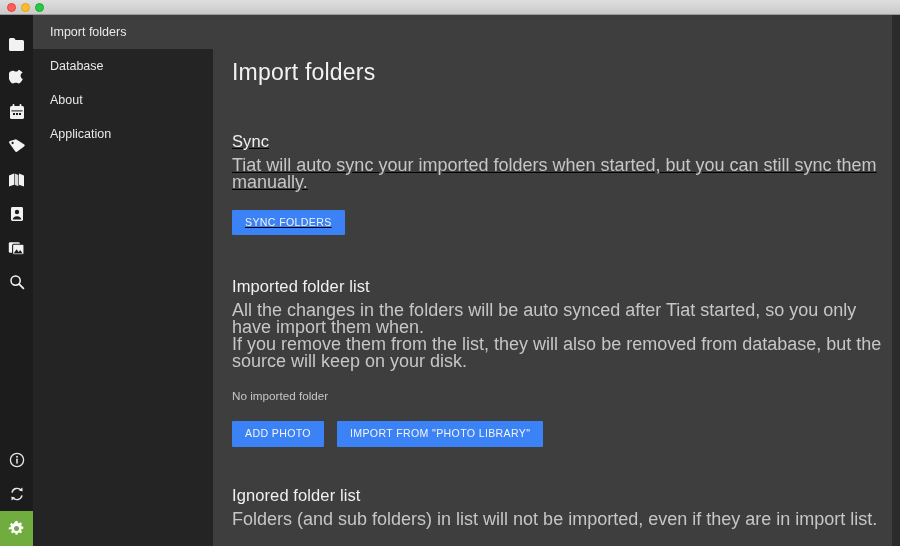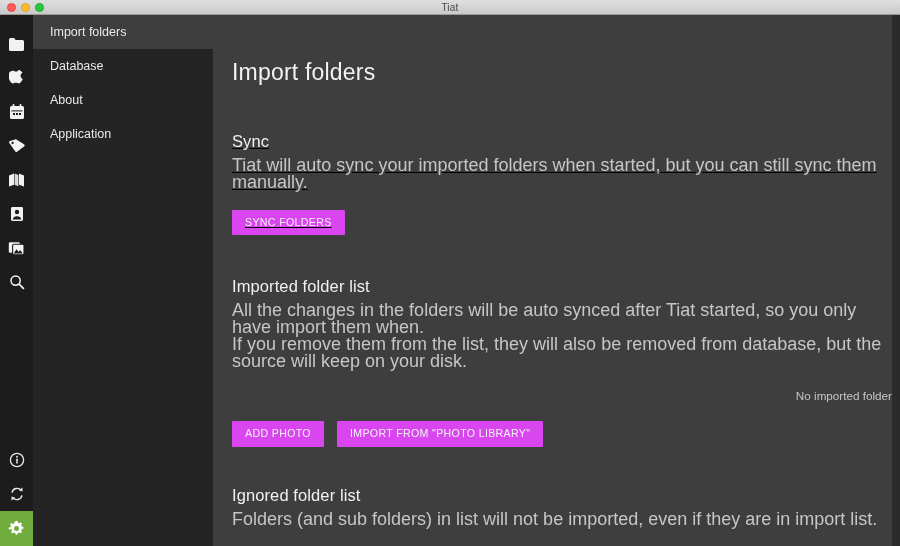--- a/index.html
+++ b/index.html
@@ -78,25 +78,25 @@
     letter-spacing: .2px; margin-bottom: 46px;
   }
   h2.section-title {
     font-size: 16.5px; font-weight: normal; color: #f0f0f0;
     margin-bottom: 6px; letter-spacing: .1px;
   }
   p.desc {
     font-size: 18px; color: #c6c6c6; line-height: 16.8px;
   }
   p.empty {
-    font-size: 11.7px; color: #c6c6c6; margin-top: 20px; text-align: right;
+    font-size: 11.7px; color: #c6c6c6; margin-top: 20px;
   }
   .btnrow { margin-top: 19px; display: flex; gap: 13px; }
   .btn {
-    background: #d946ef; color: #f4f4f4;
+    background: #3b82f6; color: #f4f4f4;
     border: none; border-radius: 1px;
     font-family: "Liberation Sans", sans-serif;
     font-size: 10.6px; letter-spacing: .35px;
     padding: 7px 13px 8px 13px;
     line-height: 1;
   }
   .section { margin-bottom: 14px; }
   .sec-sync { margin-bottom: 42px; text-decoration: underline; }
   .sec-imported { margin-bottom: 39px; }
 </style>
@@ -104,21 +104,20 @@
 <body>
 
 <div id="app">
 
   <div class="titlebar">
     <div class="traffic">
       <div class="dot close"></div>
       <div class="dot min"></div>
       <div class="dot max"></div>
     </div>
-    <div class="win-title">Tiat</div>
   </div>
 
   <div class="iconrail">
     <div class="rail-top">
 
       <div class="railbtn">
         <span>
           <svg width="17" height="15" viewBox="0 0 17 15">
               <path fill="#f2f2f2" d="M1 2.5A1.5 1.5 0 0 1 2.5 1h3.6l1.6 1.9h6.8A1.5 1.5 0 0 1 16 4.4v8.1a1.5 1.5 0 0 1-1.5 1.5h-12A1.5 1.5 0 0 1 1 12.5z"></path>
             </svg>

